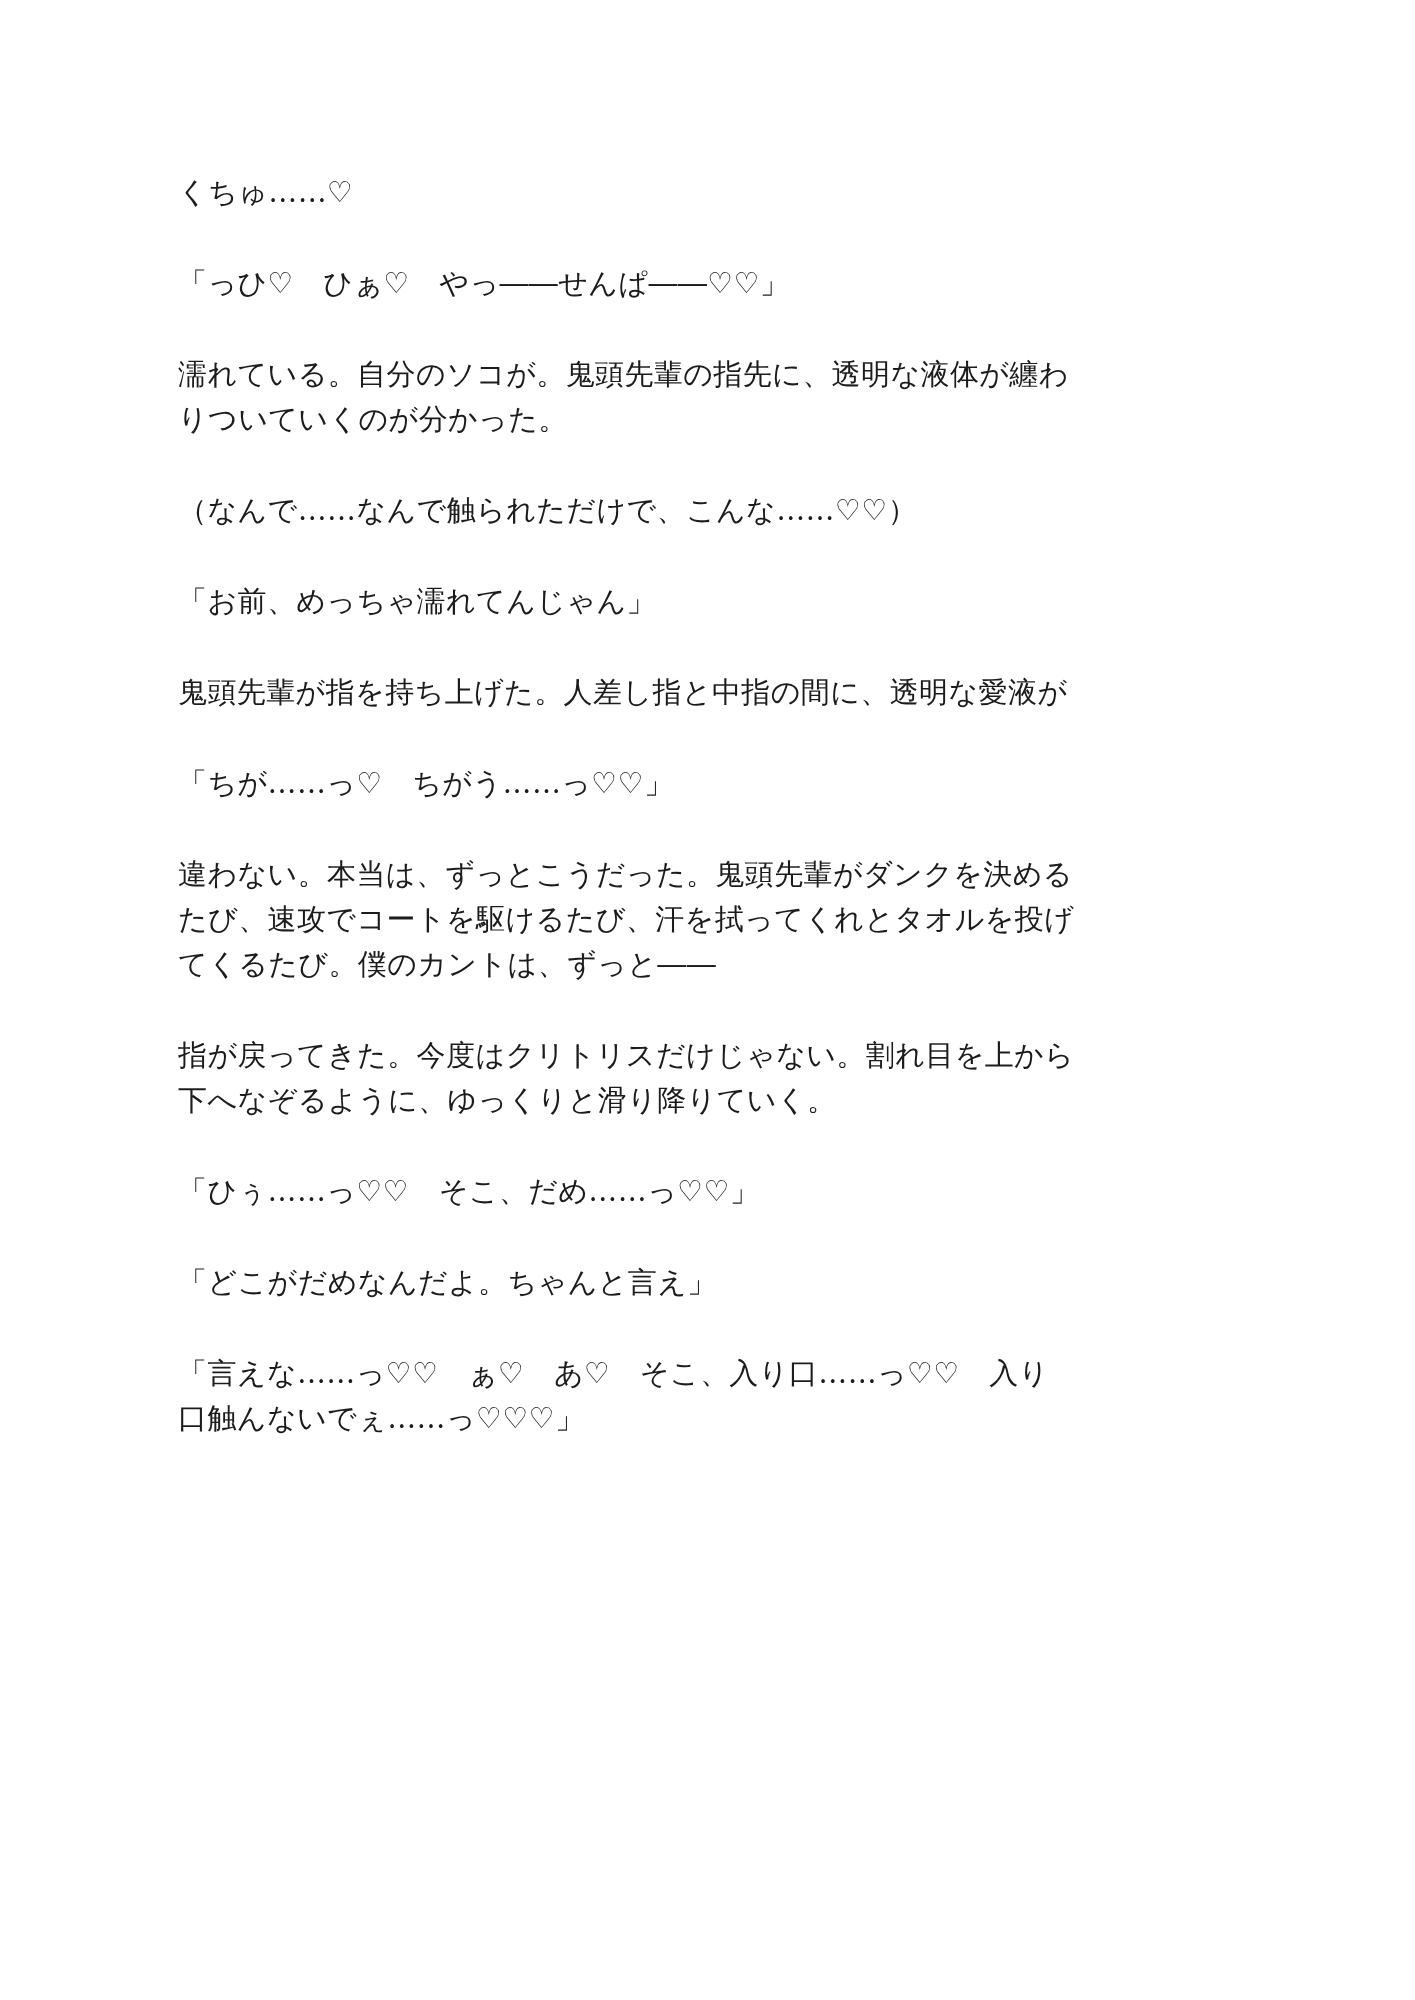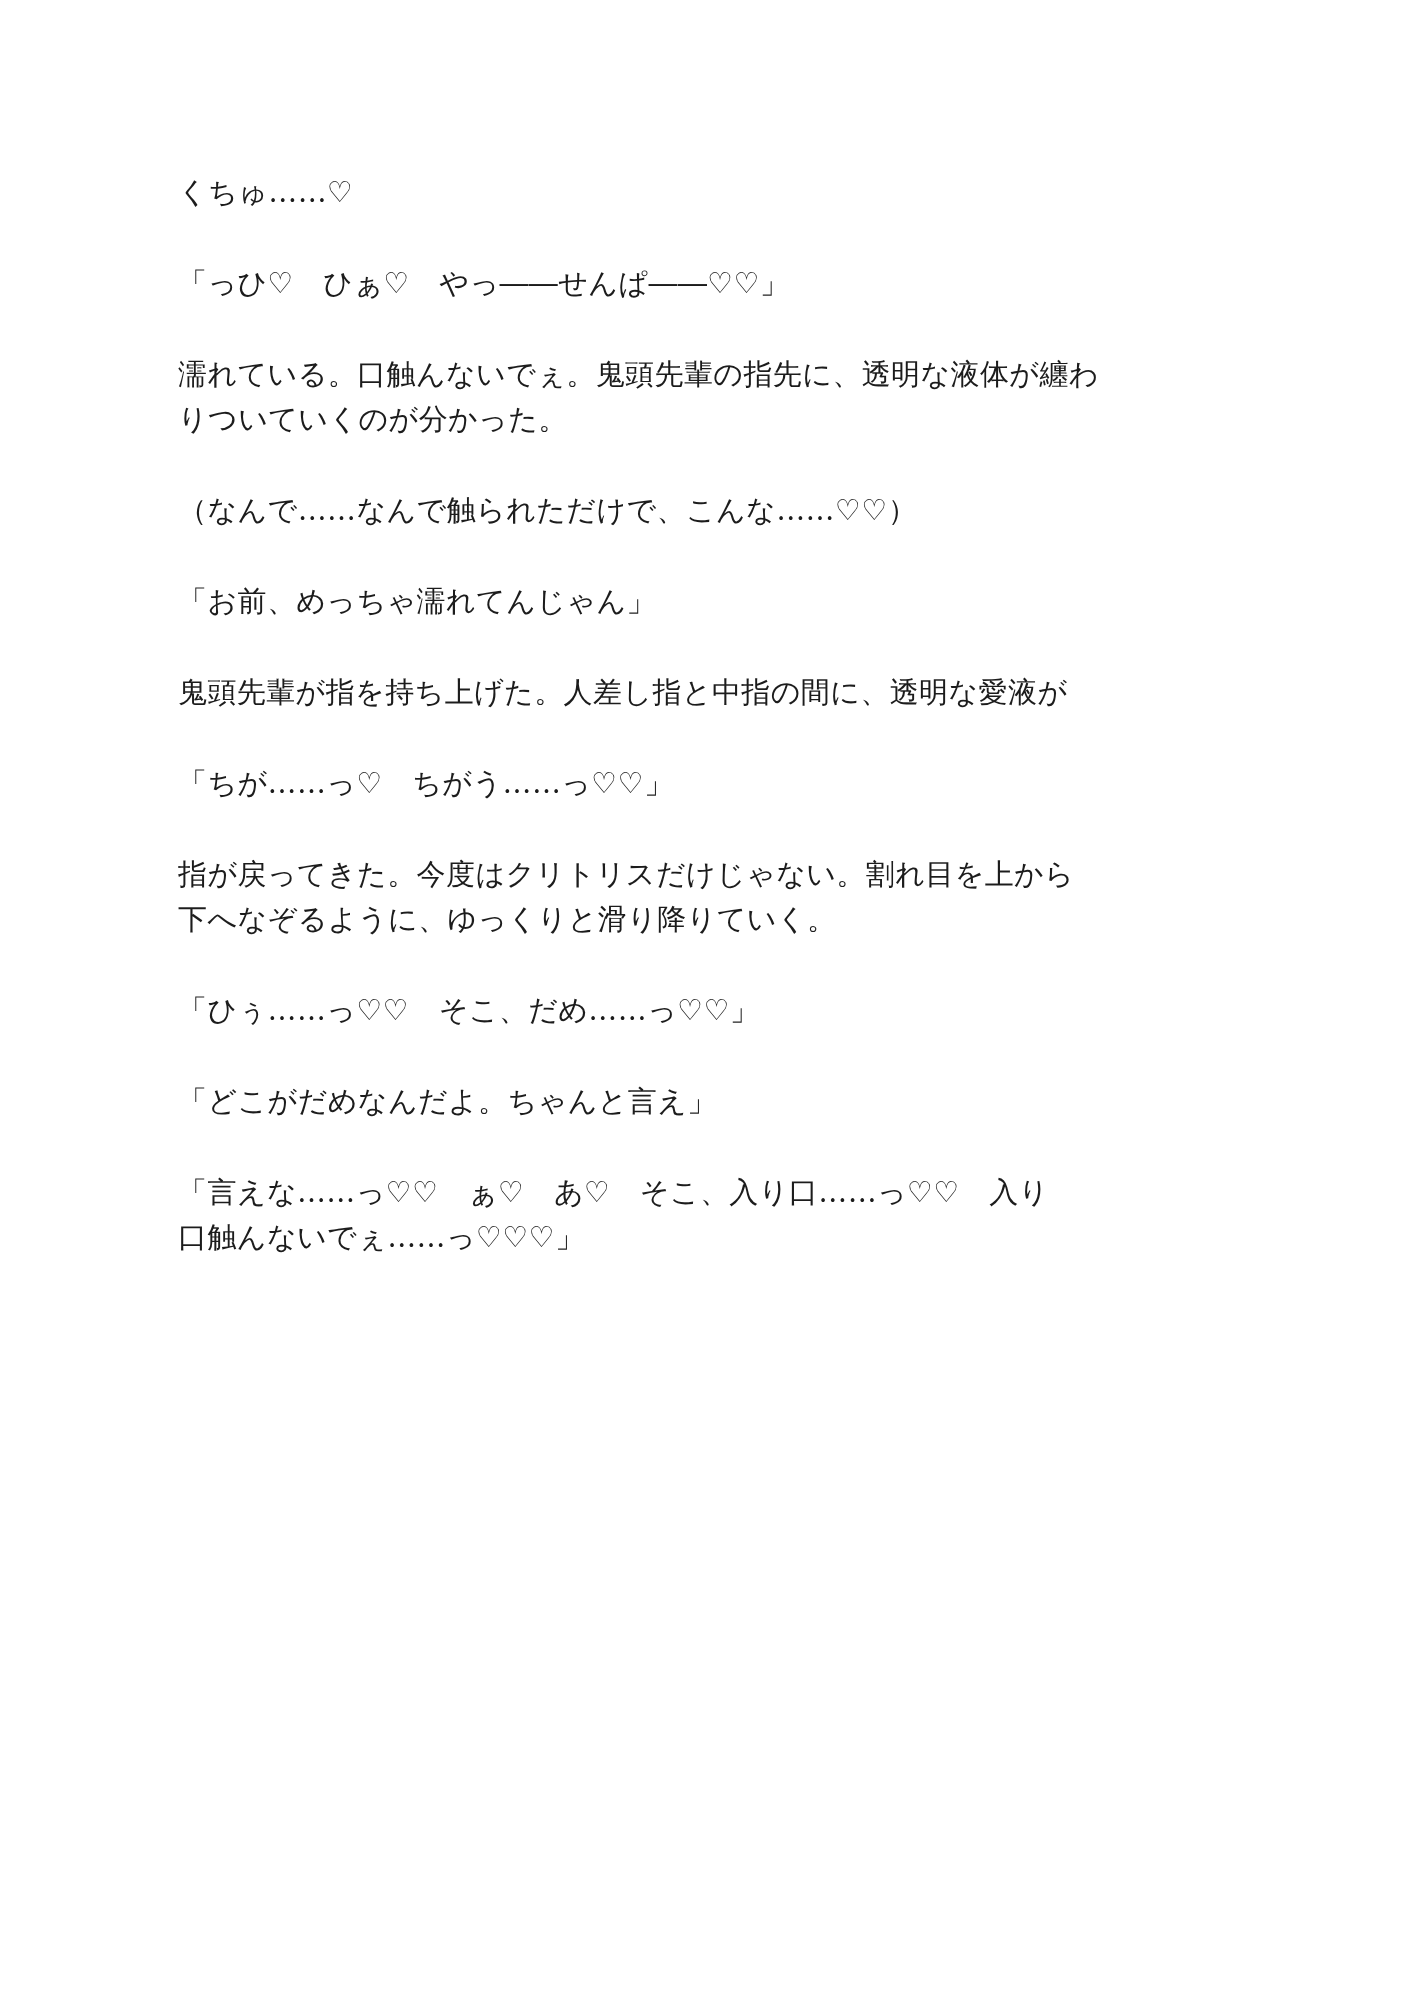--- a/index.html
+++ b/index.html
@@ -42,21 +42,21 @@
 
     <p>
       <span class="line">くちゅ……♡</span>
     </p>
 
     <p>
       <span class="line">「っひ♡　ひぁ♡　やっ――せんぱ――♡♡」</span>
     </p>
 
     <p>
-      <span class="line">濡れている。口触んないでぇ。鬼頭先輩の指先に、透明な液体が纏わ</span>
+      <span class="line">濡れている。自分のソコが。鬼頭先輩の指先に、透明な液体が纏わ</span>
       <span class="line">りついていくのが分かった。</span>
     </p>
 
     <p>
       <span class="line">（なんで……なんで触られただけで、こんな……♡♡）</span>
     </p>
 
 
     <p>
       <span class="line">「お前、めっちゃ濡れてんじゃん」</span>
@@ -64,20 +64,25 @@
 
     <p>
       <span class="line">鬼頭先輩が指を持ち上げた。人差し指と中指の間に、透明な愛液が</span>
     </p>
 
 
     <p>
       <span class="line">「ちが……っ♡　ちがう……っ♡♡」</span>
     </p>
 
+    <p>
+      <span class="line">違わない。本当は、ずっとこうだった。鬼頭先輩がダンクを決める</span>
+      <span class="line">たび、速攻でコートを駆けるたび、汗を拭ってくれとタオルを投げ</span>
+      <span class="line">てくるたび。僕のカントは、ずっと――</span>
+    </p>
 
     <p>
       <span class="line">指が戻ってきた。今度はクリトリスだけじゃない。割れ目を上から</span>
       <span class="line">下へなぞるように、ゆっくりと滑り降りていく。</span>
     </p>
 
     <p>
       <span class="line">「ひぅ……っ♡♡　そこ、だめ……っ♡♡」</span>
     </p>
 

